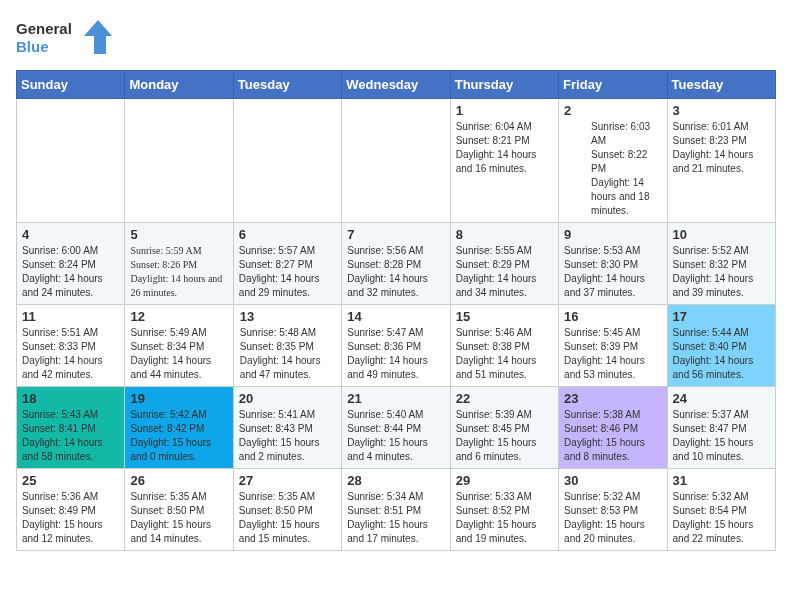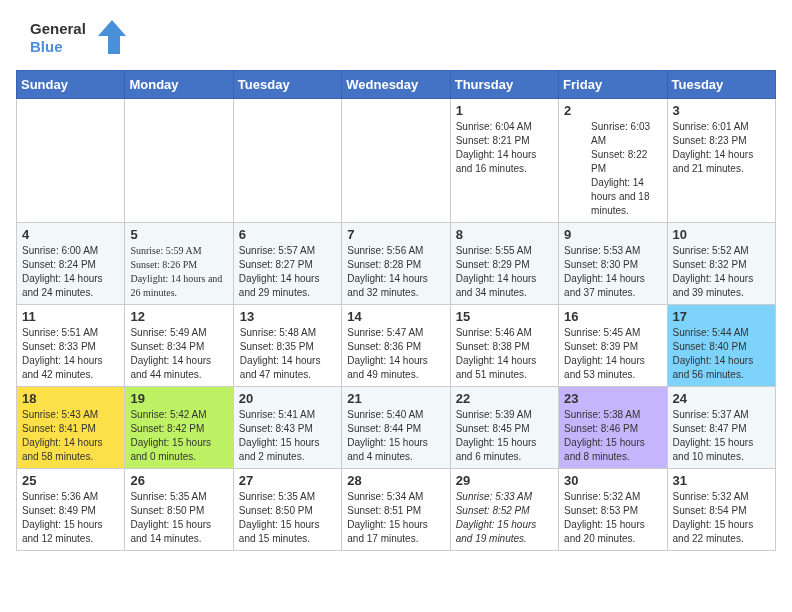--- a/index.html
+++ b/index.html
@@ -13,21 +13,20 @@
     .header {
       display: flex;
       justify-content: space-between;
       align-items: flex-start;
       margin-bottom: 10px;
     }
     .logo {
       display: flex;
       align-items: flex-start;
       gap: 4px;
-      margin-left: 14px;
     }
     .title-block {
       text-align: right;
     }
     .month-title {
       font-size: 36px;
       font-weight: bold;
       color: #333;
     }
     .location-title {
@@ -216,27 +215,27 @@
 Daylight: 14 hours and 53 minutes.</div>
         </td>
         <td style="background: #7dd3fc;">
           <span class="day-number">17</span>
           <div class="day-info" style="white-space: pre-line;">Sunrise: 5:44 AM
 Sunset: 8:40 PM
 Daylight: 14 hours and 56 minutes.</div>
         </td>
       </tr>
       <tr>
-        <td style="background: #fde047;">
+        <td style="background: #14b8a6;">
           <span class="day-number">18</span>
           <div class="day-info" style="white-space: pre-line;">Sunrise: 5:43 AM
 Sunset: 8:41 PM
 Daylight: 14 hours and 58 minutes.</div>
         </td>
-        <td style="background: #bef264;">
+        <td style="background: #0ea5e9;">
           <span class="day-number">19</span>
           <div class="day-info" style="white-space: pre-line;">Sunrise: 5:42 AM
 Sunset: 8:42 PM
 Daylight: 15 hours and 0 minutes.</div>
         </td>
         <td style="background: rgb(242, 247, 249);">
           <span class="day-number">20</span>
           <div class="day-info" style="white-space: pre-line;">Sunrise: 5:41 AM
 Sunset: 8:43 PM
 Daylight: 15 hours and 2 minutes.</div>
@@ -286,21 +285,21 @@
 Daylight: 15 hours and 15 minutes.</div>
         </td>
         <td style="background: rgb(255, 255, 255);">
           <span class="day-number">28</span>
           <div class="day-info" style="white-space: pre-line;">Sunrise: 5:34 AM
 Sunset: 8:51 PM
 Daylight: 15 hours and 17 minutes.</div>
         </td>
         <td style="background: rgb(255, 255, 255);">
           <span class="day-number">29</span>
-          <div class="day-info" style="white-space: pre-line; font-style: italic;">Sunrise: 5:33 AM
+          <div class="day-info" style="white-space: pre-line;">Sunrise: 5:33 AM
 Sunset: 8:52 PM
 Daylight: 15 hours and 19 minutes.</div>
         </td>
         <td style="background: rgb(255, 255, 255);">
           <span class="day-number">30</span>
           <div class="day-info" style="white-space: pre-line;">Sunrise: 5:32 AM
 Sunset: 8:53 PM
 Daylight: 15 hours and 20 minutes.</div>
         </td>
         <td style="background: rgb(255, 255, 255);">

